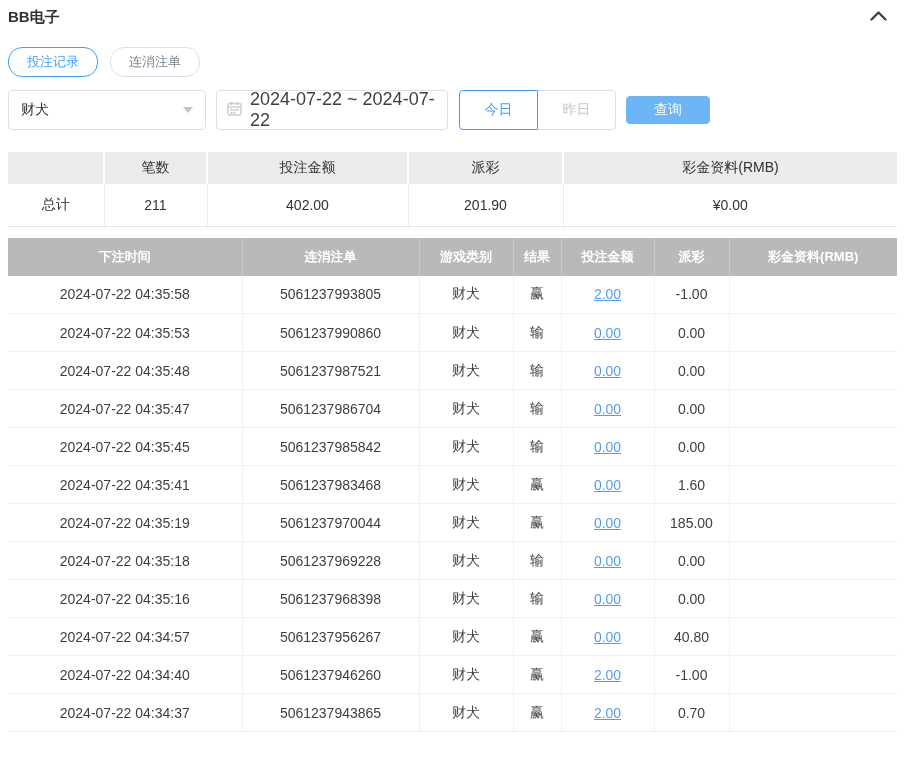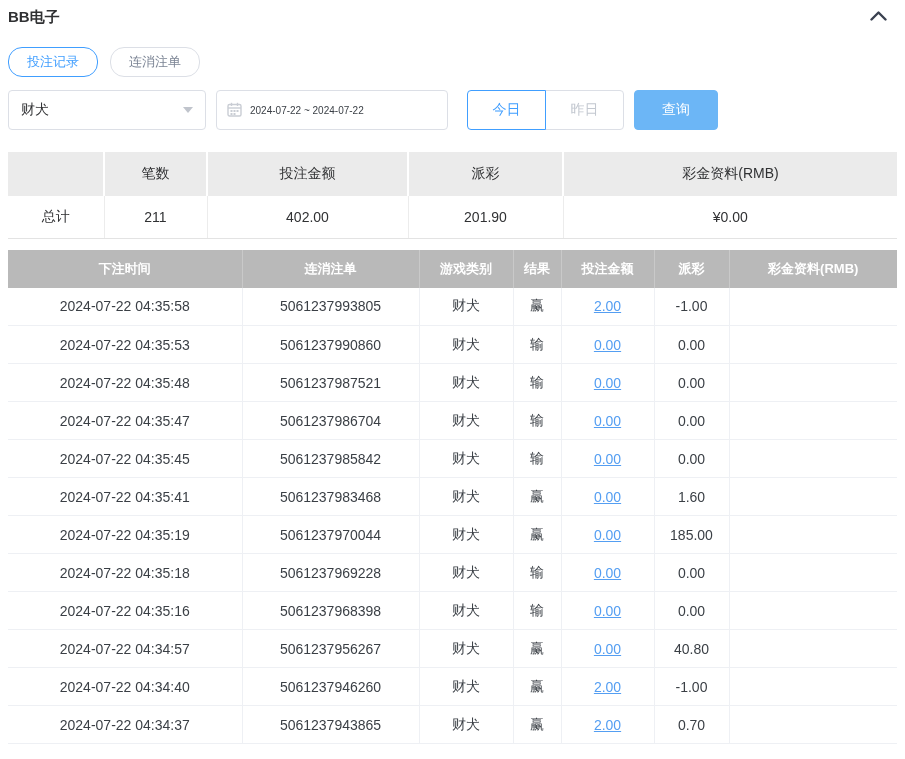--- a/index.html
+++ b/index.html
@@ -19,35 +19,35 @@
   .tab.active { border:1px solid #409eff; color:#409eff; }
   .tab.inactive { border:1px solid #dcdfe6; color:#7b8494; }
 
   
   .filters { display:flex; align-items:center; margin-top:13px; }
   .select-box { width:198px; height:40px; border:1px solid #dcdfe6; border-radius:4px;
     display:flex; align-items:center; justify-content:space-between; padding:0 12px; font-size:14px; cursor:pointer; }
   .caret { width:0; height:0; border-left:5px solid transparent; border-right:5px solid transparent;
     border-top:6px solid #c0c4cc; }
   .date-box { width:232px; height:40px; border:1px solid #dcdfe6; border-radius:4px; margin-left:10px;
-    display:flex; align-items:center; padding:0 10px; font-size:10px; color:#3a3f45; cursor:pointer; }
+    display:flex; align-items:center; padding:0 10px; font-size:18px; color:#3a3f45; cursor:pointer; }
   .date-box svg { margin-right:8px; flex:none; }
   .btn-group { display:flex; margin-left:11px; }
   .btn-group .qbtn { height:40px; width:79px; background:#fff; border:1px solid #dcdfe6; font-size:14px;
     color:#c3c8d0; cursor:pointer; margin-left:-1px; font-family:inherit; }
-  .btn-group .qbtn:first-child { border-radius:4px 0 0 4px; margin-left:8px; }
+  .btn-group .qbtn:first-child { border-radius:4px 0 0 4px; margin-left:0; }
   .btn-group .qbtn:last-child { border-radius:0 4px 4px 0; }
   .btn-group .qbtn.active { border:1px solid #409eff; color:#409eff; position:relative; z-index:2; }
-  .search-btn { height:40px; width:84px; margin-left:10px; background:#6cb6f6; border:1px solid #6cb6f6;
+  .search-btn { height:28px; width:84px; margin-left:10px; background:#6cb6f6; border:1px solid #6cb6f6;
     border-radius:4px; color:#fff; font-size:14px; cursor:pointer; font-family:inherit; }
 
   
   table { border-collapse:collapse; table-layout:fixed; width:889px; }
   .summary { margin-top:22px; }
-  .summary th { background:#ebebeb; height:44px; font-size:14px; font-weight:normal; color:#303133;
+  .summary th { background:#ebebeb; height:32px; font-size:14px; font-weight:normal; color:#303133;
     border-right:2px solid #fff; text-align:center; }
   .summary th:last-child { border-right:none; }
   .summary td { height:42px; background:#fff; text-align:center; font-size:14px;
     border-right:1px solid #ececec; border-bottom:1px solid #e3e3e3; }
   .summary td:last-child { border-right:none; }
 
   
   .records { margin-top:11px; }
   .records th { background:#b9b9b9; height:38px; color:#fff; font-size:13px; font-weight:bold;
     border-right:1px solid #c9c9c9; }

